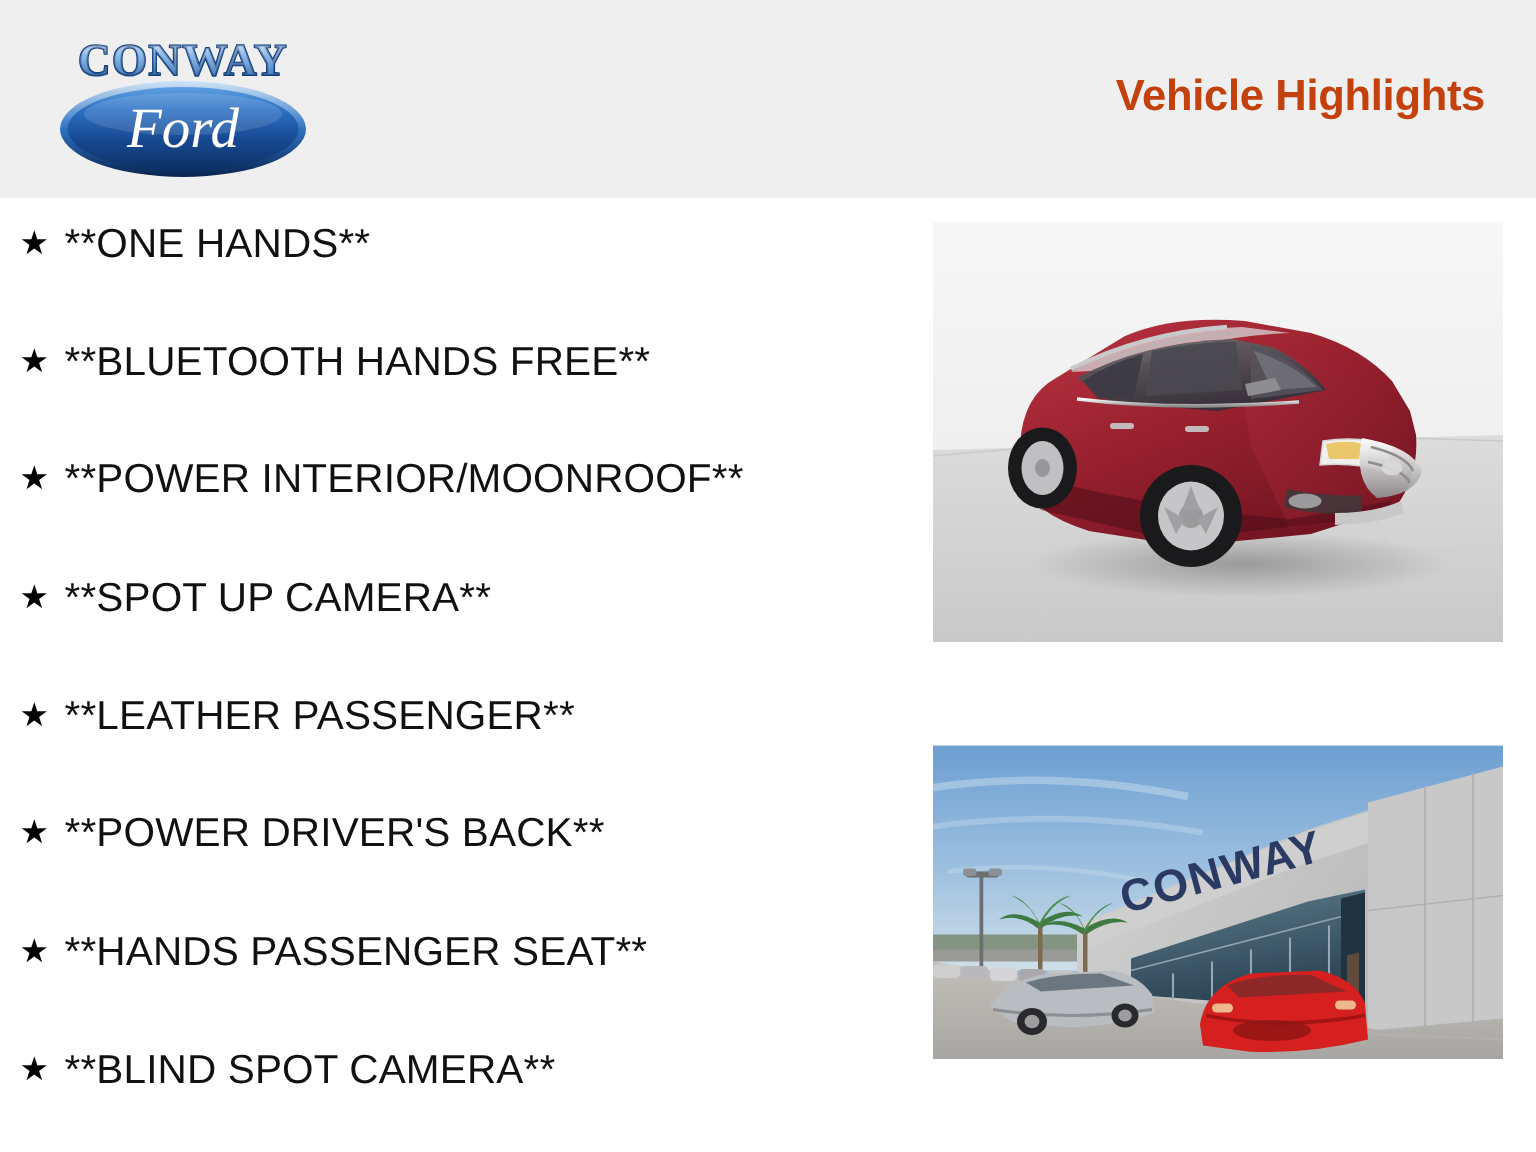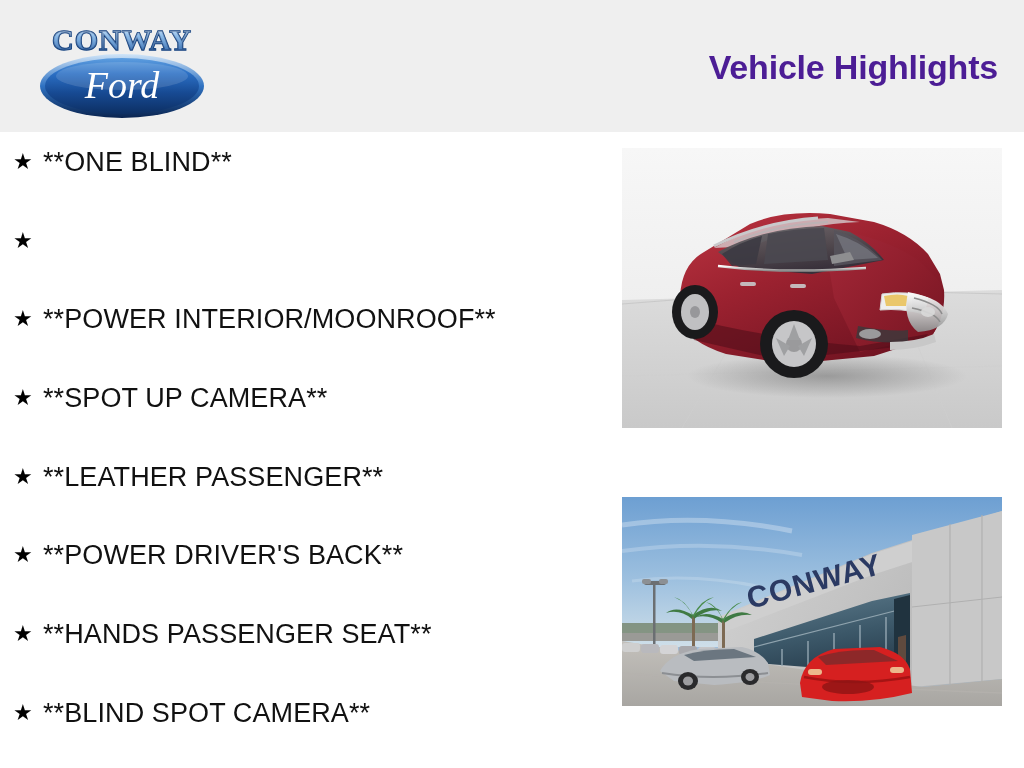--- a/index.html
+++ b/index.html
@@ -33,25 +33,25 @@
     left: 24px;
     top: 14px;
     width: 196px;
     height: 108px;
   }
 
   .logo-svg { display: block; width: 196px; height: 108px; }
 
   .header-title {
     position: absolute;
-    right: 26px;
+    right: 34px;
     top: 48px;
-    font-size: 34px;
+    font-size: 29px;
     font-weight: bold;
-    color: #4c1d95;
+    color: #c2410c;
     letter-spacing: -0.2px;
     white-space: nowrap;
   }
 
   
   .highlights {
     position: absolute;
     left: 0;
     top: 147px;
     width: 600px;
@@ -153,24 +153,25 @@
         </g>
       </svg>
     </div>
 
     <div class="header-title">Vehicle Highlights</div>
   </div>
 
   <ul class="highlights">
     <li class="hl-item">
       <span class="hl-star">★</span>
-      <span class="hl-text">**ONE BLIND**</span>
-    </li>
-    <li class="hl-item">
-      <span class="hl-star">★</span>
+      <span class="hl-text">**ONE HANDS**</span>
+    </li>
+    <li class="hl-item">
+      <span class="hl-star">★</span>
+      <span class="hl-text">**BLUETOOTH HANDS FREE**</span>
     </li>
     <li class="hl-item">
       <span class="hl-star">★</span>
       <span class="hl-text">**POWER INTERIOR/MOONROOF**</span>
     </li>
     <li class="hl-item">
       <span class="hl-star">★</span>
       <span class="hl-text">**SPOT UP CAMERA**</span>
     </li>
     <li class="hl-item">

